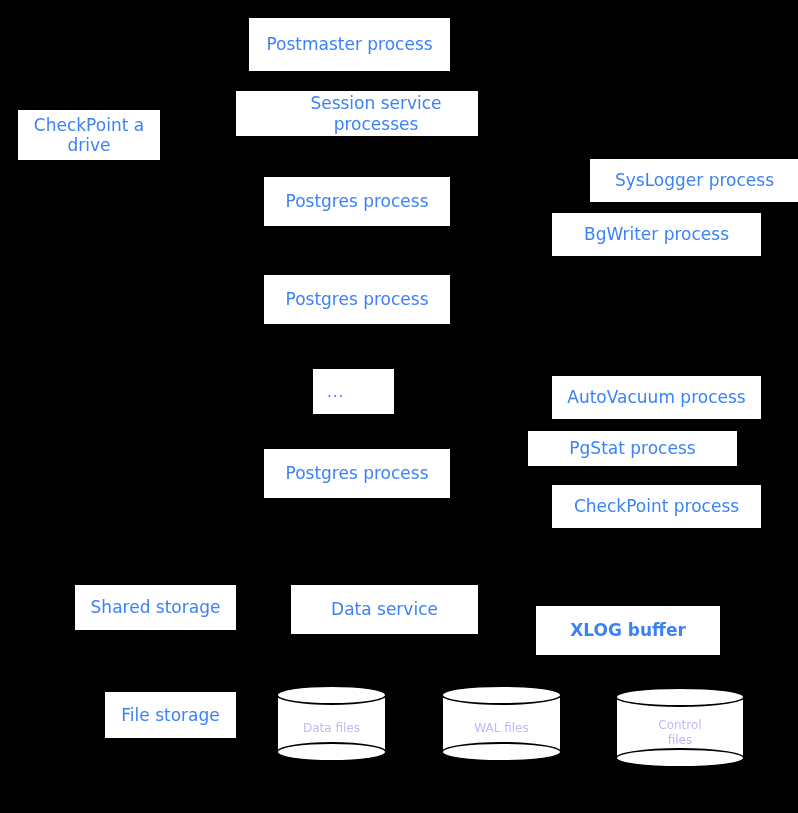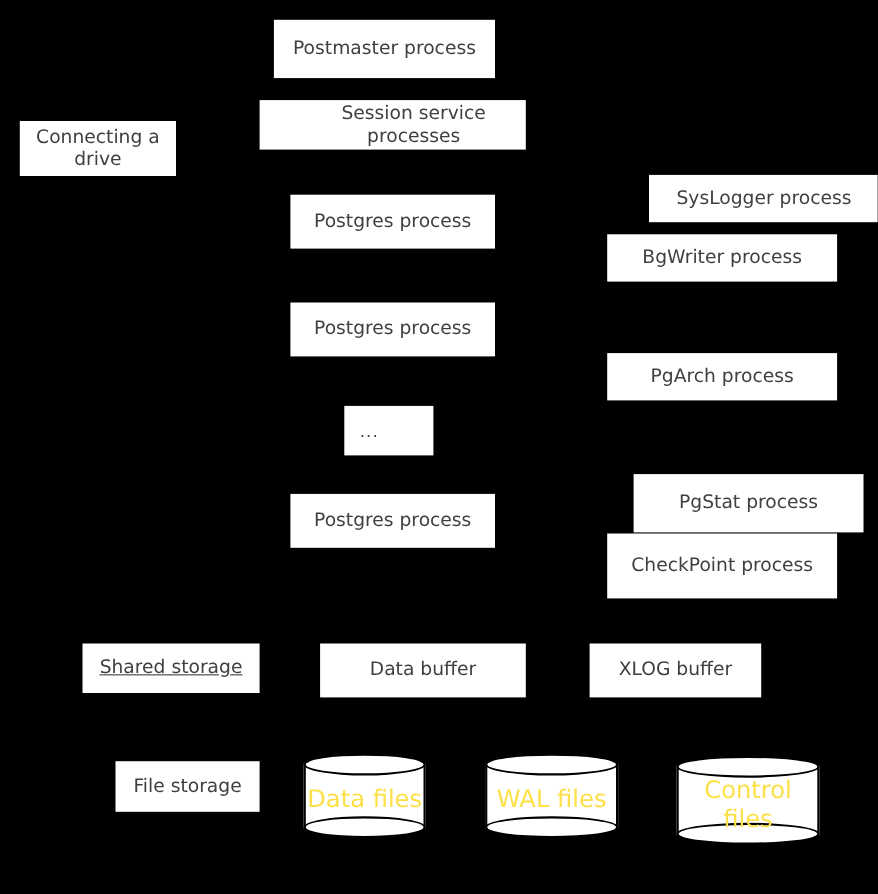--- a/index.html
+++ b/index.html
@@ -12,21 +12,21 @@
     position: relative;
     width: 798px;
     height: 813px;
     background: #000000;
     overflow: hidden;
     font-family: "DejaVu Sans", "Liberation Sans", sans-serif;
   }
   .node {
     position: absolute;
     background: #ffffff;
-    color: #404040;
+    color: #3b82f6;
     display: flex;
     align-items: center;
     justify-content: center;
     text-align: center;
     line-height: 1.2;
     font-size: 17px;
     box-sizing: border-box;
     padding: 2px 6px;
     white-space: pre-line;
   }
@@ -77,67 +77,67 @@
   .cyl .cyl-label {
     position: absolute;
     left: 0;
     right: 0;
     top: 14px;
     bottom: 4px;
     display: flex;
     align-items: center;
     justify-content: center;
     text-align: center;
-    font-size: 22px;
-    color: #fde047;
+    font-size: 12px;
+    color: #c4b5fd;
     line-height: 1.2;
     white-space: pre-line;
     z-index: 3;
   }
 </style>
 </head>
 <body>
 
 <div id="canvas">
 
   <div class="node" style="left:249px; top:18px; width:201px; height:53px;">Postmaster process</div>
 
-  <div class="node" style="left:18px; top:110px; width:142px; height:50px;">Connecting a
+  <div class="node" style="left:18px; top:110px; width:142px; height:50px;">CheckPoint a
 drive</div>
 
-  <div class="node" style="left:75px; top:585px; width:161px; height:45px;text-decoration:underline;">Shared storage</div>
+  <div class="node" style="left:75px; top:585px; width:161px; height:45px;">Shared storage</div>
 
   <div class="node" style="left:105px; top:692px; width:131px; height:46px;">File storage</div>
 
   <div class="node" style="left:236px; top:91px; width:242px; height:45px;padding-left:44px;">Session service processes</div>
 
   <div class="node" style="left:264px; top:177px; width:186px; height:49px;">Postgres process</div>
 
   <div class="node" style="left:264px; top:275px; width:186px; height:49px;">Postgres process</div>
 
   <div class="node ellipsis" style="left:313px; top:369px; width:81px; height:45px;">...</div>
 
   <div class="node" style="left:264px; top:449px; width:186px; height:49px;">Postgres process</div>
 
-  <div class="node" style="left:291px; top:585px; width:187px; height:49px;">Data buffer</div>
+  <div class="node" style="left:291px; top:585px; width:187px; height:49px;">Data service</div>
 
 
   <div class="node" style="left:552px; top:159px; width:209px; height:43px;margin-left:38px;">SysLogger process</div>
 
   <div class="node" style="left:552px; top:213px; width:209px; height:43px;">BgWriter process</div>
 
 
-  <div class="node" style="left:552px; top:321px; width:209px; height:43px;">PgArch process</div>
 
+  <div class="node" style="left:552px; top:376px; width:209px; height:43px;">AutoVacuum process</div>
 
-  <div class="node" style="left:576px; top:431px; width:209px; height:53px;">PgStat process</div>
+  <div class="node" style="left:528px; top:431px; width:209px; height:35px;">PgStat process</div>
 
-  <div class="node" style="left:552px; top:485px; width:209px; height:59px;">CheckPoint process</div>
+  <div class="node" style="left:552px; top:485px; width:209px; height:43px;">CheckPoint process</div>
 
-  <div class="node" style="left:536px; top:585px; width:156px; height:49px;">XLOG buffer</div>
+  <div class="node" style="left:536px; top:606px; width:184px; height:49px;font-weight:bold;">XLOG buffer</div>
 
   <div class="cyl" style="left:276px; top:685px; width:111px; height:77px;">
     <div class="cyl-body"></div>
     <div class="cyl-bottom"></div>
     <div class="cyl-top"></div>
     <div class="cyl-label">Data files</div>
   </div>
 
   <div class="cyl" style="left:441px; top:685px; width:121px; height:77px;">
     <div class="cyl-body"></div>

